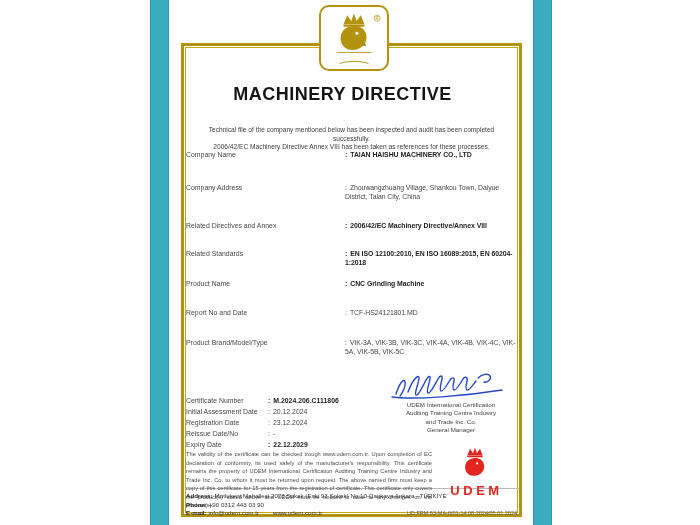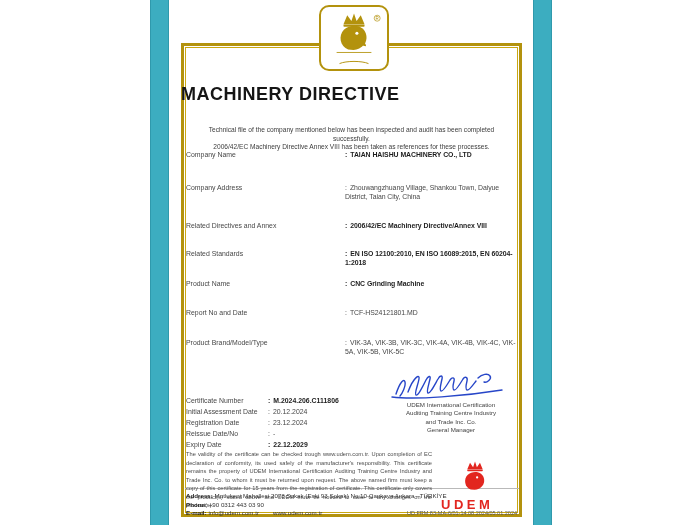--- a/index.html
+++ b/index.html
@@ -13,21 +13,21 @@
   
   .frame{position:absolute;box-sizing:border-box;left:181px;top:43px;width:341px;height:474px;
          border:3px solid #b3920d;z-index:1;}
   .frame-inner{position:absolute;inset:1px;border:1px solid #c9a713;}
   
   .badge{position:absolute;left:319px;top:5px;width:66px;height:62px;background:#fff;
          border:2px solid #b3920d;border-radius:10px;z-index:3;
          display:flex;align-items:center;justify-content:center;}
   .badge svg{width:60px;height:56px;display:block;}
   
-  .titles{position:absolute;left:181px;top:84px;width:323px;z-index:2;}
+  .titles{position:absolute;left:181px;top:84px;width:323px;text-align:center;z-index:2;}
   .t-line{font-size:18px;font-weight:bold;letter-spacing:.5px;color:#151515;line-height:1.12;}
   .subs{position:absolute;left:191px;top:126px;width:321px;text-align:center;z-index:2;
         font-size:6.6px;color:#3c3c3c;line-height:1.3;}
   
   .frow{position:absolute;left:186px;width:332px;display:flex;font-size:6.9px;color:#474747;z-index:2;line-height:1.35;}
   .frow .lab{width:159px;flex:none;}
   .frow .val{flex:1;display:block;letter-spacing:-.05px;}
   .c{font-style:normal;margin-right:3px;}
   .bv .vtext,.bv .c{font-weight:bold;color:#1d1d1d;}
   .r1{top:150px;} .r2{top:183px;} .r3{top:221px;} .r4{top:249px;}
@@ -37,21 +37,21 @@
   .sig svg{width:122px;height:30px;display:block;margin:0 auto;}
   .sig .org{font-size:6.2px;line-height:1.35;color:#3f3f3f;margin-top:1px;}
   
   .drow{position:absolute;left:186px;width:260px;display:flex;font-size:6.9px;color:#474747;z-index:2;}
   .drow .lab{width:82px;flex:none;}
   .d1{top:397px;} .d2{top:408px;} .d3{top:419px;} .d4{top:430px;} .d5{top:441px;}
   
   .fineprint{position:absolute;left:186px;top:450px;width:246px;font-size:5.7px;line-height:1.5;
              text-align:justify;color:#4c4c4c;z-index:2;}
   
-  .redlogo{position:absolute;left:438px;top:455px;width:74px;z-index:2;}
+  .redlogo{position:absolute;left:438px;top:441px;width:74px;text-align:center;z-index:2;}
   .redlogo svg{width:44px;height:42px;display:block;margin:0 auto;}
   .redlogo .word{font-size:13px;font-weight:bold;letter-spacing:3.5px;color:#e2261f;margin-left:3px;}
   
   .sep{position:absolute;left:185px;top:488px;width:334px;border-top:1px solid #b9b9b9;z-index:1;}
   .foot{position:absolute;left:186px;top:492px;width:331px;font-size:6.2px;color:#343434;
         line-height:1.4;z-index:2;}
   .foot b{color:#1d1d1d;}
   .foot .line3{display:flex;align-items:baseline;}
   .foot .web{margin-left:14px;}
   .foot .code{margin-left:auto;font-size:5.5px;color:#555;}

